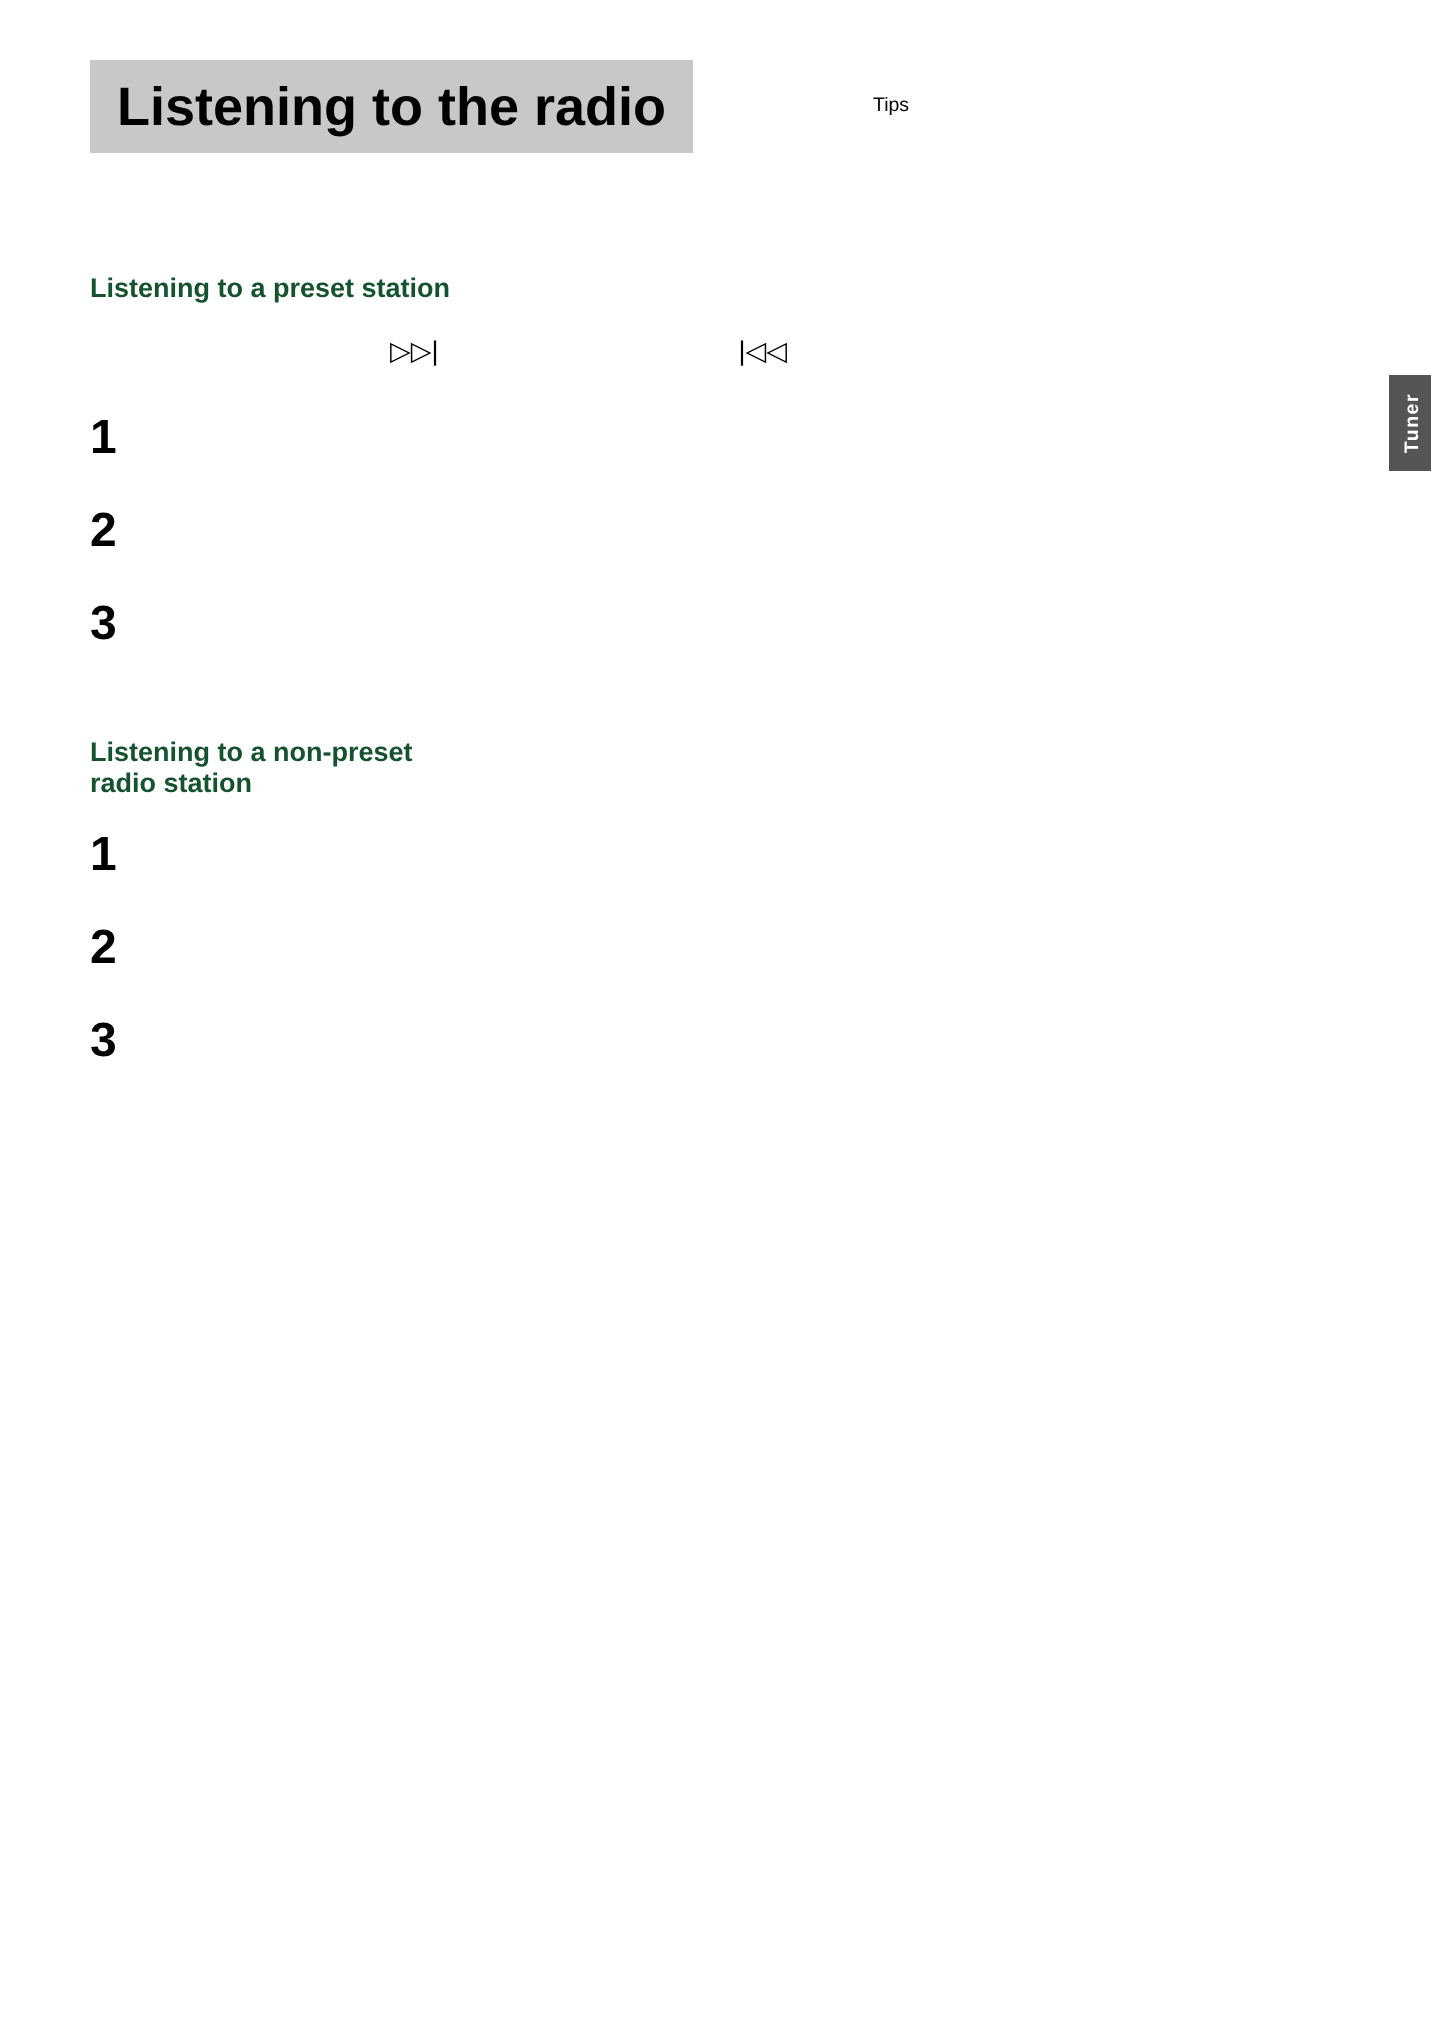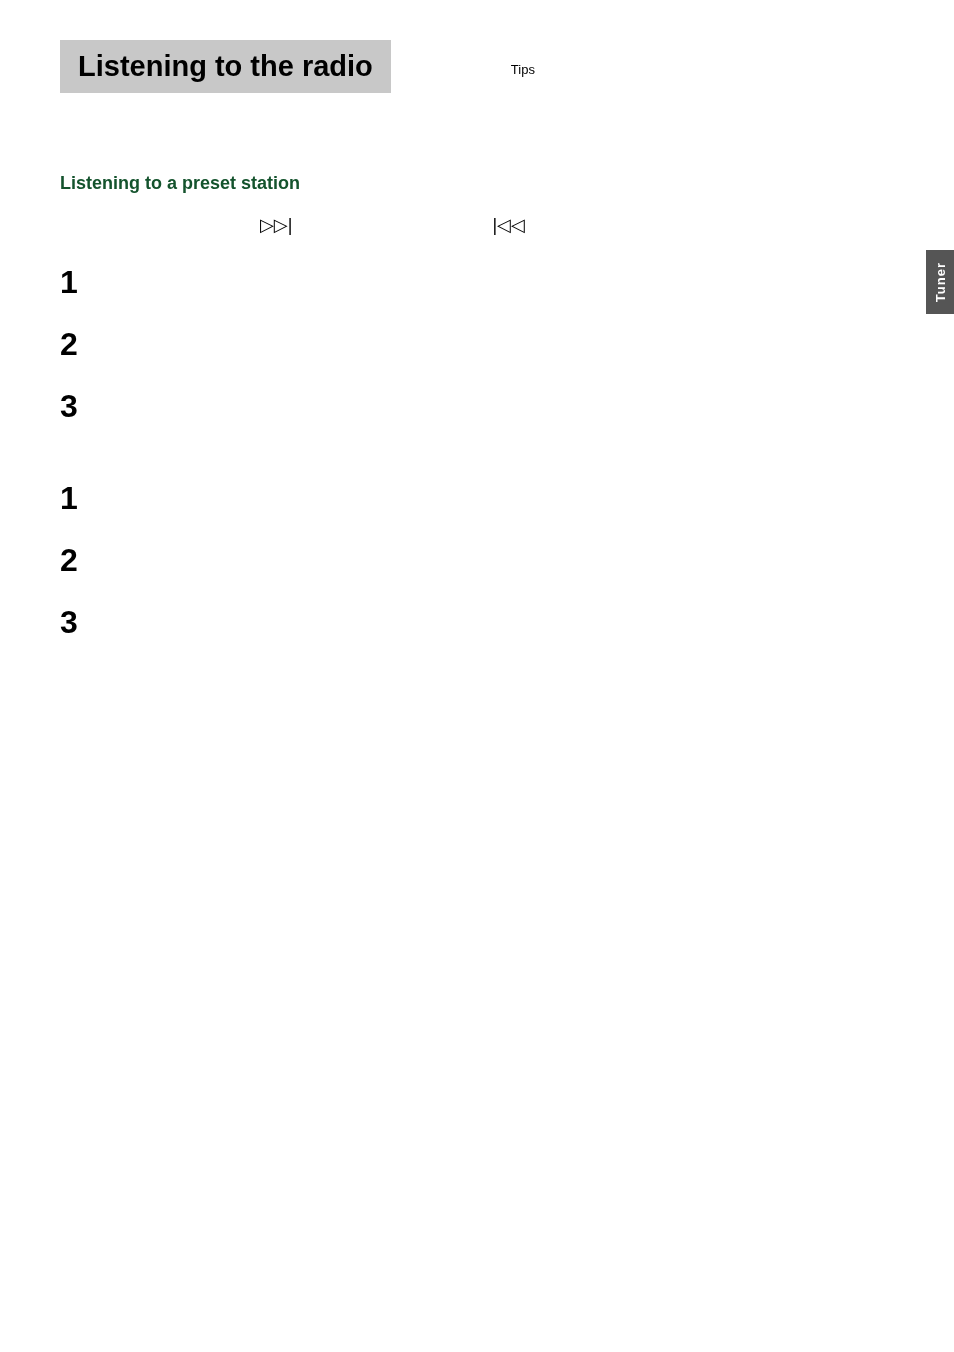--- a/index.html
+++ b/index.html
@@ -31,21 +31,21 @@
       margin-bottom: 80px;
     }
 
     .title-box {
       background-color: #c8c8c8;
       padding: 10px 18px;
       display: inline-block;
     }
 
     .page-title {
-      font-size: 29px;
+      font-size: 36px;
       font-weight: 900;
       color: #000000;
       font-family: Arial, Helvetica, sans-serif;
     }
 
     .tips-label {
       font-size: 13px;
       font-weight: normal;
       color: #000000;
       margin-left: 120px;
@@ -167,20 +167,24 @@
         <div class="step-content"></div>
       </div>
       <div class="step">
         <span class="step-number">3</span>
         <div class="step-content"></div>
       </div>
     </div>
   </div>
 
   <div class="section section2">
+    <div class="section-heading">
+      <span>Listening to a non-preset</span><br>
+      <span>radio station</span>
+    </div>
 
     <div class="steps-container">
       <div class="step">
         <span class="step-number">1</span>
         <div class="step-content"></div>
       </div>
       <div class="step">
         <span class="step-number">2</span>
         <div class="step-content"></div>
       </div>

